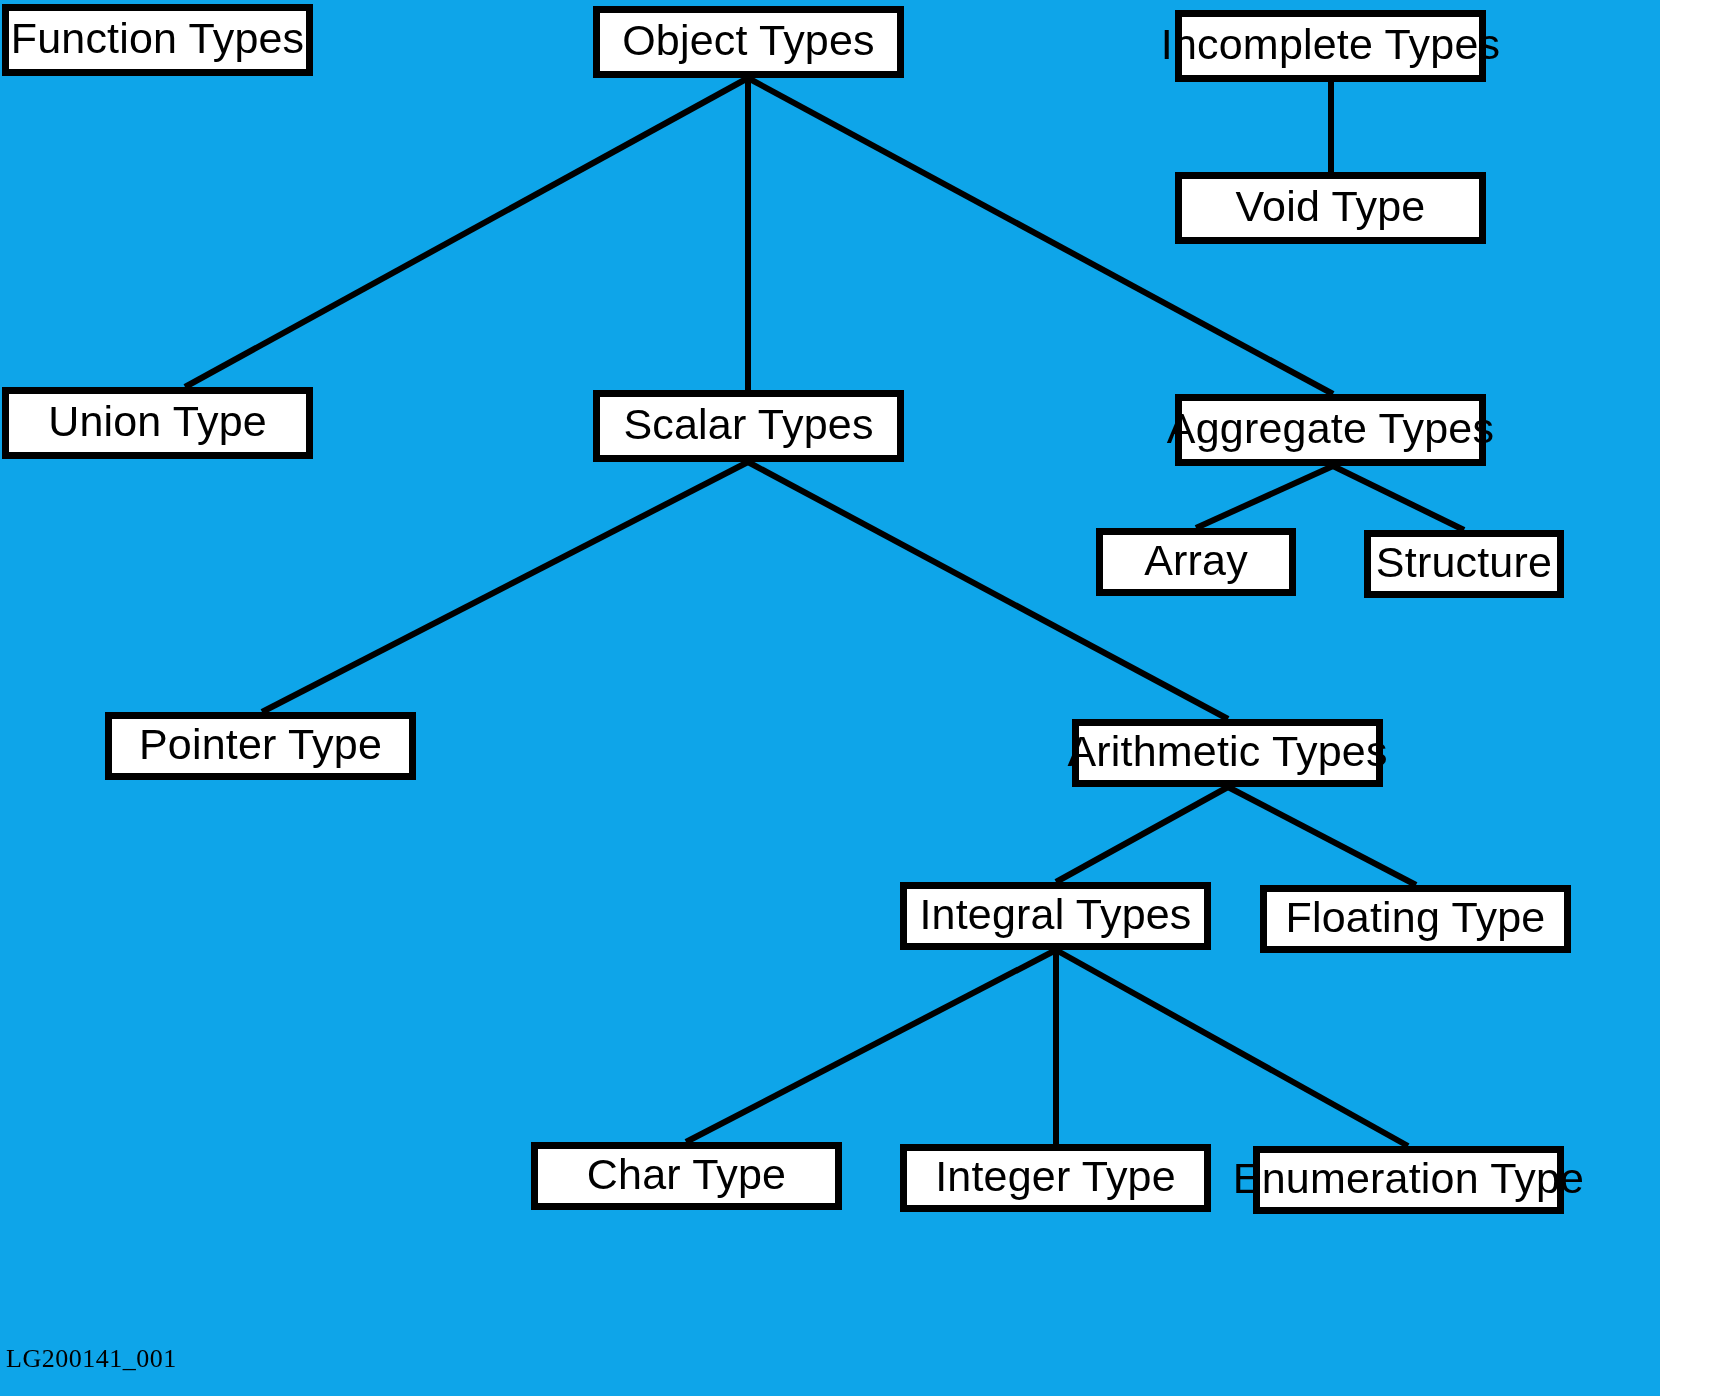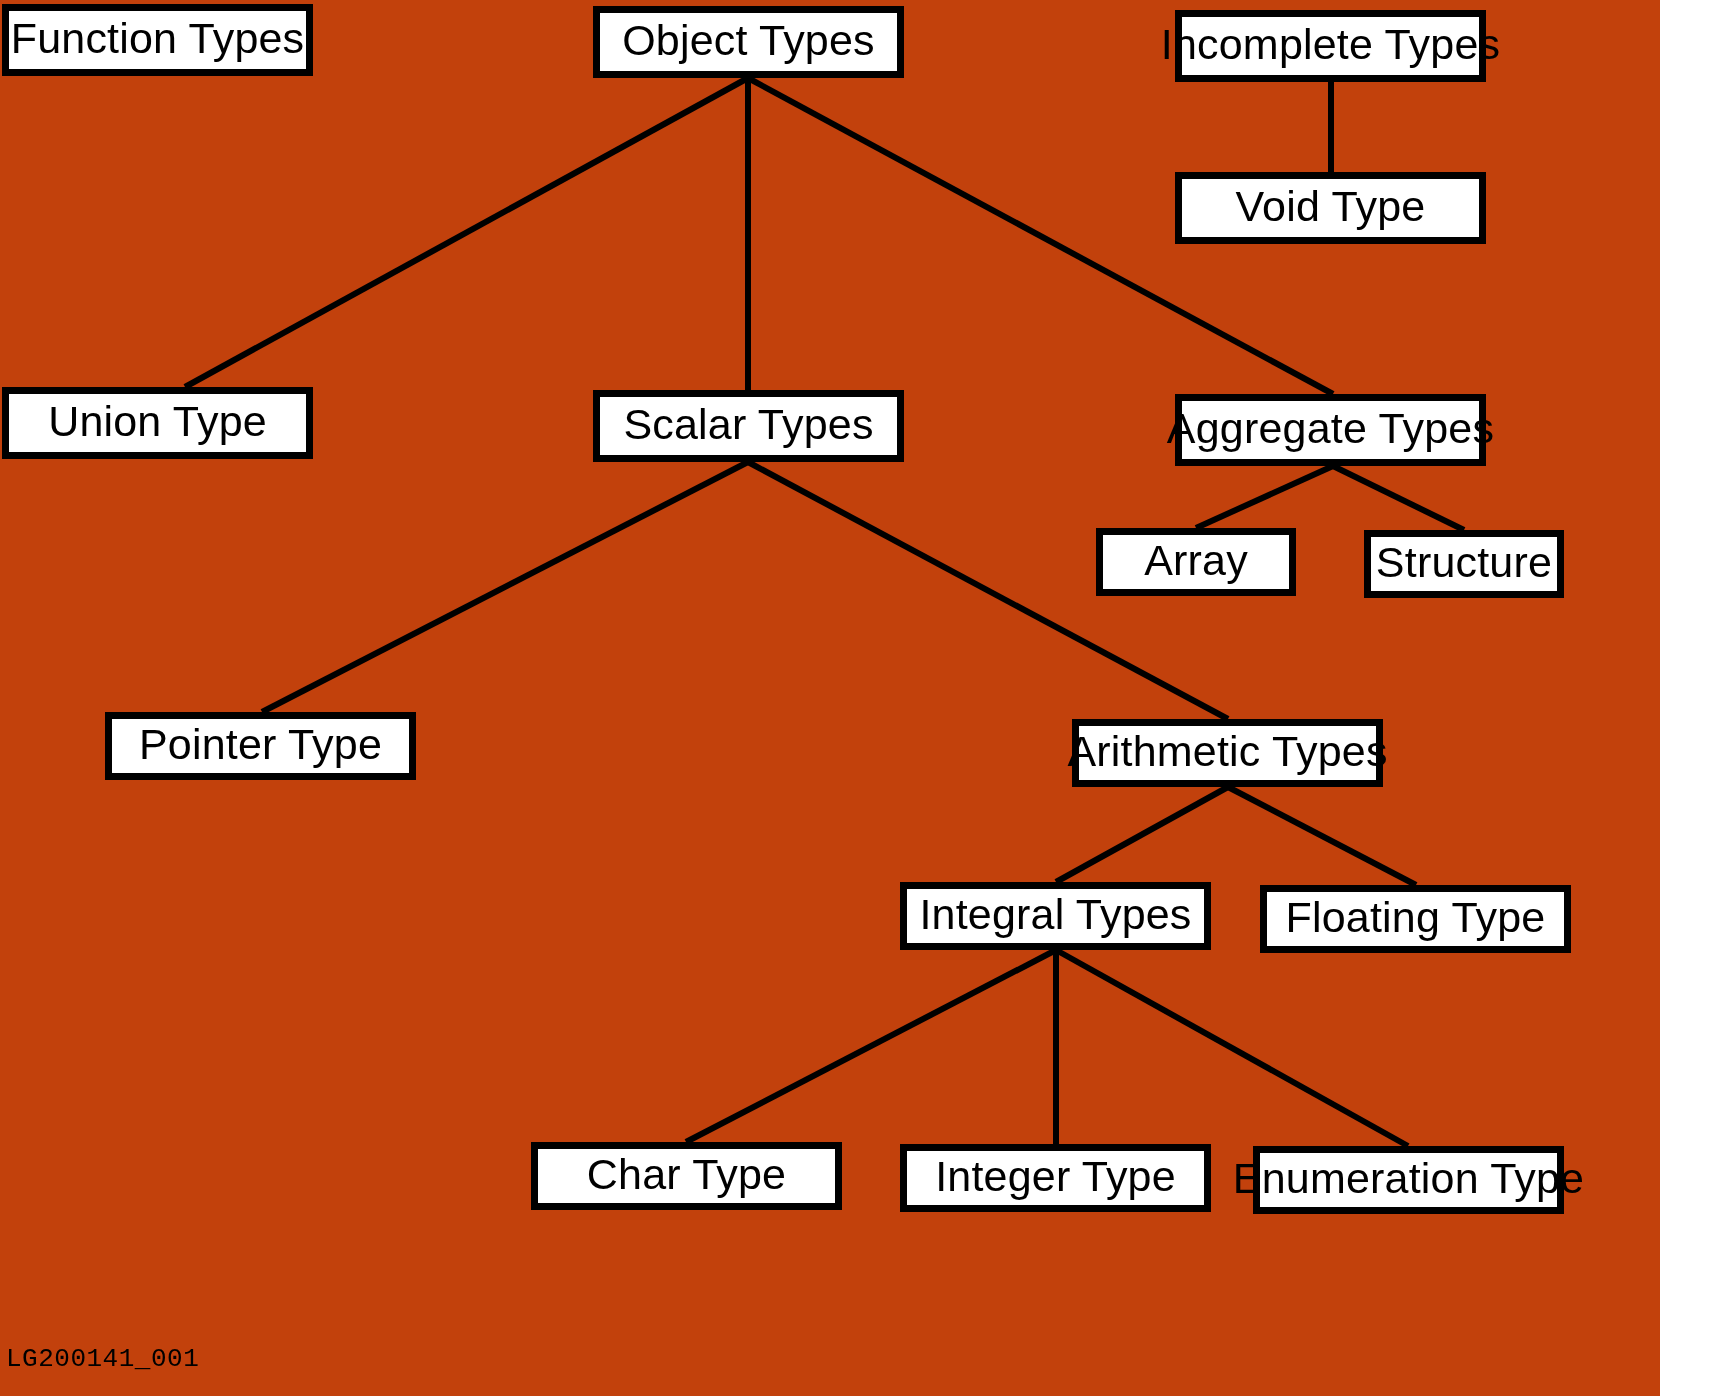--- a/index.html
+++ b/index.html
@@ -10,21 +10,21 @@
   body {
     width: 1722px;
     height: 1396px;
     overflow: hidden;
     font-family: "Liberation Sans", sans-serif;
   }
   #diagram-root {
     position: relative;
     width: 1660px;
     height: 1396px;
-    background: #c2410c;
+    background: #0ea5e9;
   }
   svg#diagram-svg {
     position: absolute;
     top: 0;
     left: 0;
     width: 1722px;
     height: 1396px;
     display: block;
   }
   .node-rect {
@@ -43,21 +43,21 @@
     font-size: 43px;
     fill: #000000;
     text-anchor: middle;
     dominant-baseline: middle;
     letter-spacing: 0.2px;
   }
   .figure-caption {
     position: absolute;
     left: 6px;
     top: 1344px;
-    font-family: Liberation Mono, monospace;
+    font-family: Liberation Serif, serif;
     font-size: 26px;
     color: #000000;
     letter-spacing: 0.5px;
     white-space: nowrap;
   }
 </style>
 </head>
 <body>
 
 <div id="diagram-root">

